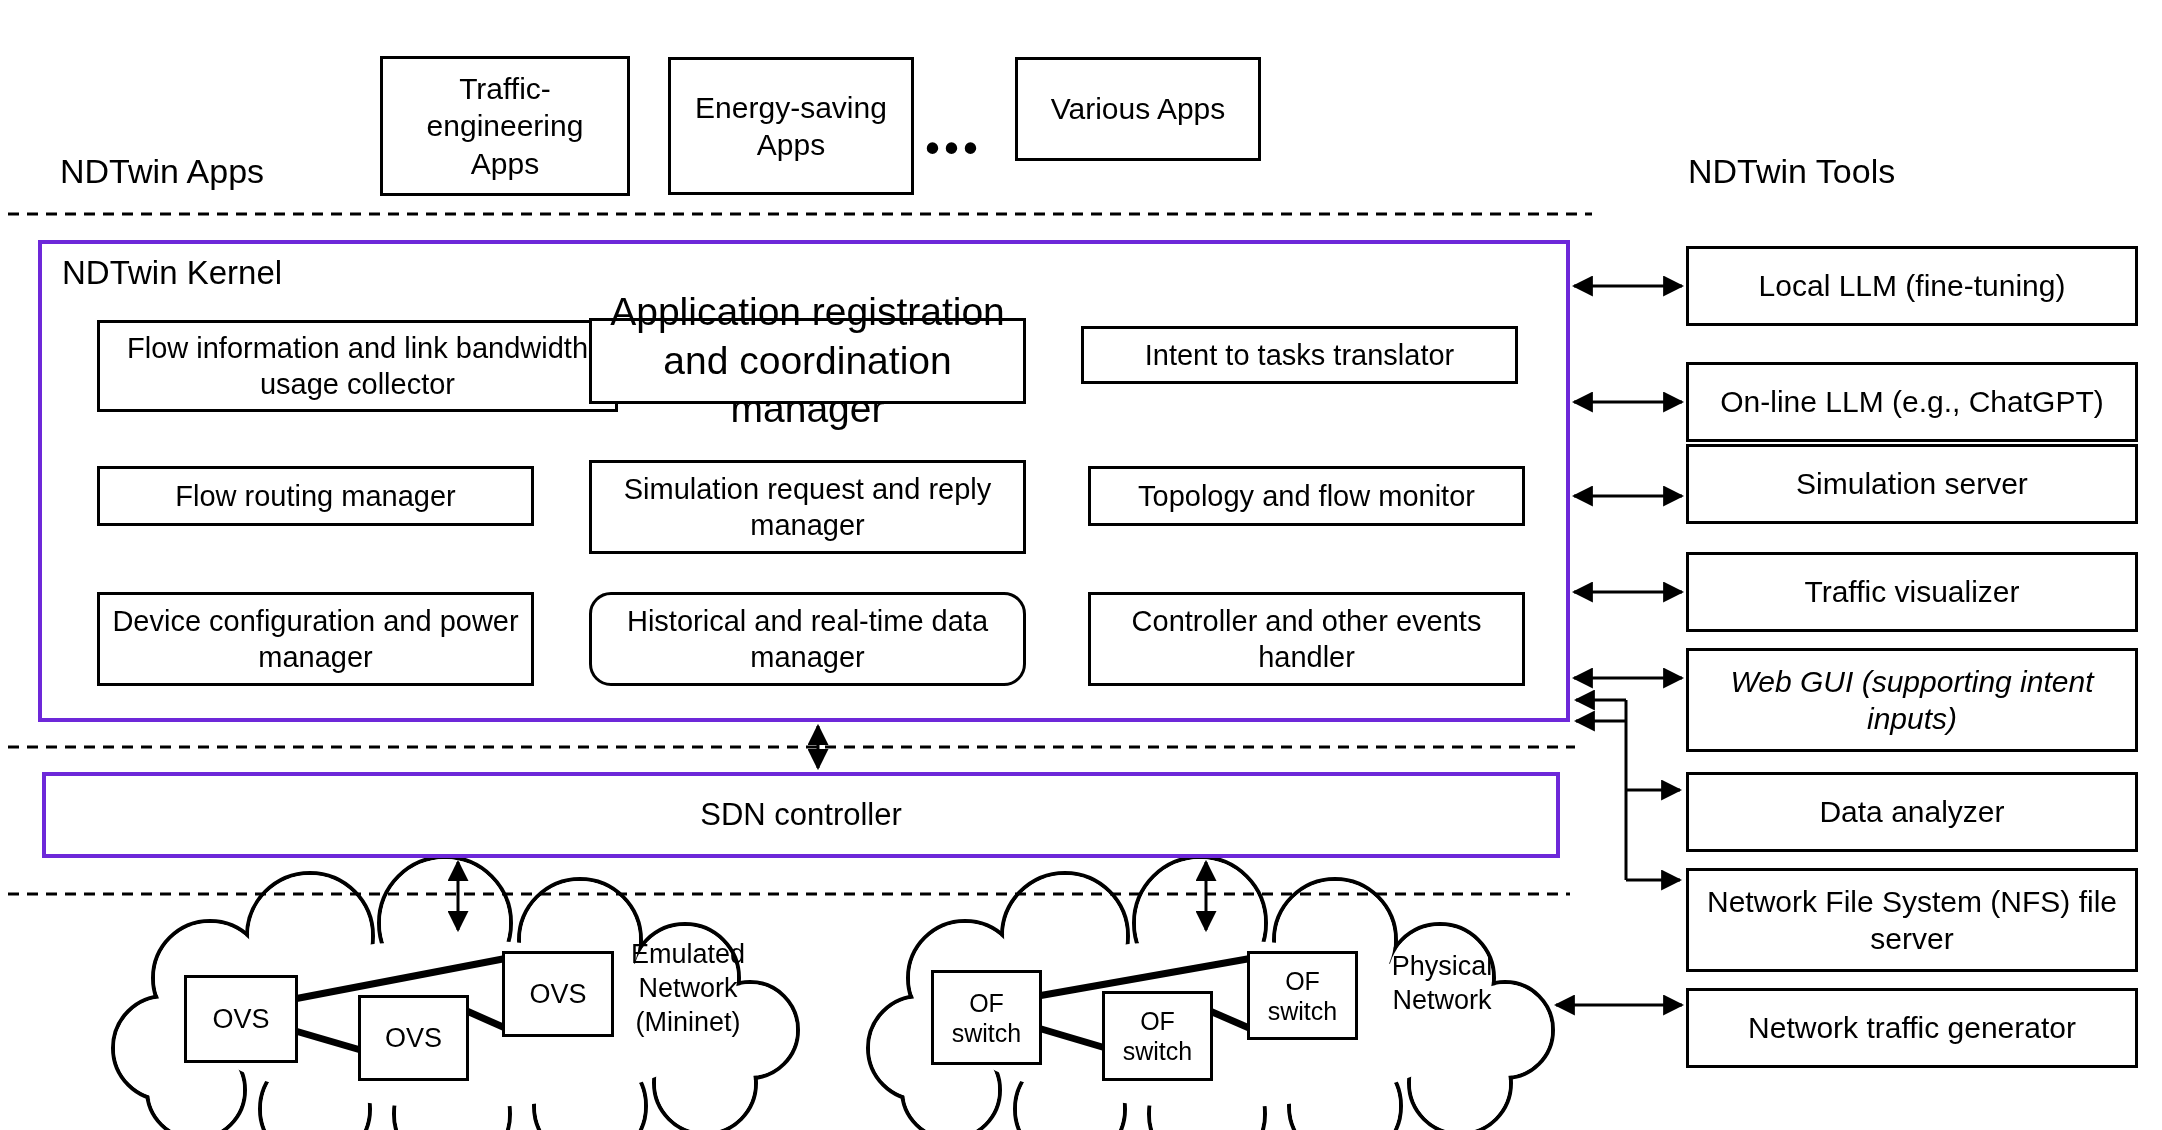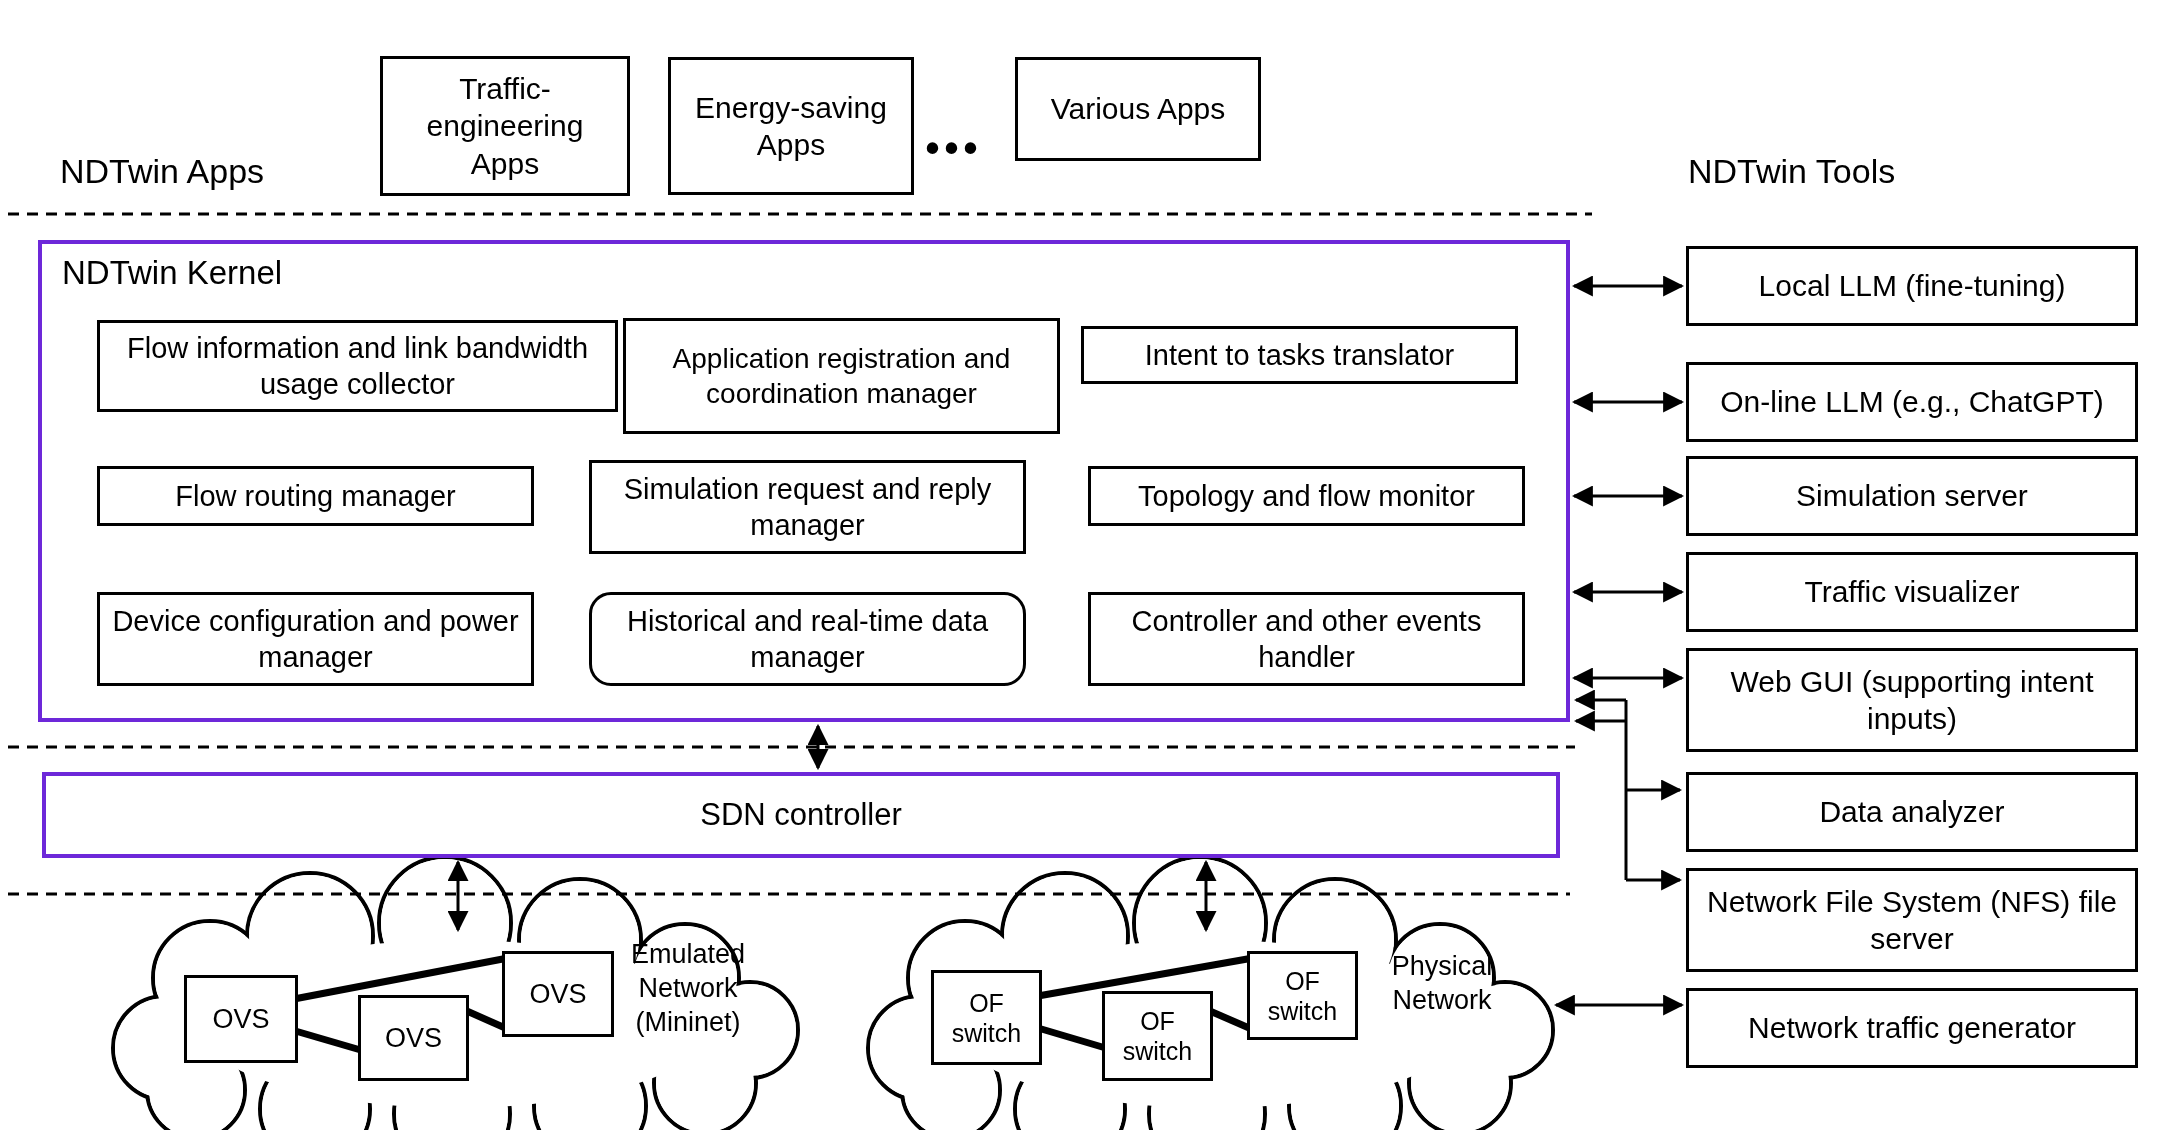--- a/index.html
+++ b/index.html
@@ -136,38 +136,38 @@
 
   <div class="box" style="left:380px;top:56px;width:250px;height:140px;">Traffic-engineering Apps</div>
   <div class="box" style="left:668px;top:57px;width:246px;height:138px;">Energy-saving Apps</div>
   <div class="dots" style="left:912px;top:118px;width:84px;height:60px;">•••</div>
   <div class="box" style="left:1015px;top:57px;width:246px;height:104px;">Various Apps</div>
 
   <div class="frame" style="left:38px;top:240px;width:1532px;height:482px;"></div>
   <div class="lbl" style="left:62px;top:254px;font-size:33px;">NDTwin Kernel</div>
 
   <div class="box" style="left:97px;top:320px;width:521px;height:92px;font-size:29px;">Flow information and link bandwidth usage collector</div>
-  <div class="box" style="left:623px;top:318px;width:437px;height:116px;font-size:28px;">Application registration and coordination manager</div>
+  <div class="box" style="left:589px;top:318px;width:437px;height:86px;font-size:39px;">Application registration and coordination manager</div>
   <div class="box" style="left:1081px;top:326px;width:437px;height:58px;font-size:29px;">Intent to tasks translator</div>
 
   <div class="box" style="left:97px;top:466px;width:437px;height:60px;font-size:29px;">Flow routing manager</div>
   <div class="box" style="left:589px;top:460px;width:437px;height:94px;font-size:29px;">Simulation request and reply manager</div>
   <div class="box" style="left:1088px;top:466px;width:437px;height:60px;font-size:29px;">Topology and flow monitor</div>
 
   <div class="box" style="left:97px;top:592px;width:437px;height:94px;font-size:29px;">Device configuration and power manager</div>
   <div class="box" style="left:589px;top:592px;width:437px;height:94px;font-size:29px;border-radius:22px;">Historical and real-time data manager</div>
   <div class="box" style="left:1088px;top:592px;width:437px;height:94px;font-size:29px;">Controller and other events handler</div>
 
   <div class="frame" style="left:42px;top:772px;width:1518px;height:86px;display:flex;align-items:center;justify-content:center;font-size:31px;">SDN controller</div>
 
   <div class="box" style="left:1686px;top:246px;width:452px;height:80px;">Local LLM (fine-tuning)</div>
   <div class="box" style="left:1686px;top:362px;width:452px;height:80px;">On-line LLM (e.g., ChatGPT)</div>
-  <div class="box" style="left:1686px;top:456px;width:452px;height:80px;">Simulation server</div>
+  <div class="box" style="left:1686px;top:444px;width:452px;height:80px;">Simulation server</div>
   <div class="box" style="left:1686px;top:552px;width:452px;height:80px;">Traffic visualizer</div>
-  <div class="box" style="left:1686px;top:648px;width:452px;height:104px;">Web GUI (supporting intent inputs)</div>
+  <div class="box" style="left:1686px;top:648px;width:452px;height:104px;font-style:italic;">Web GUI (supporting intent inputs)</div>
   <div class="box" style="left:1686px;top:772px;width:452px;height:80px;">Data analyzer</div>
   <div class="box" style="left:1686px;top:868px;width:452px;height:104px;">Network File System (NFS) file server</div>
   <div class="box" style="left:1686px;top:988px;width:452px;height:80px;">Network traffic generator</div>
 
   <div class="node" style="left:184px;top:975px;width:114px;height:88px;font-size:27px;">OVS</div>
   <div class="node" style="left:358px;top:995px;width:111px;height:86px;font-size:27px;">OVS</div>
   <div class="node" style="left:502px;top:951px;width:112px;height:86px;font-size:27px;">OVS</div>
   <div class="cloudlbl" style="left:612px;top:938px;width:152px;">Emulated Network (Mininet)</div>
 
   <div class="node" style="left:931px;top:970px;width:111px;height:95px;font-size:25px;">OF switch</div>

